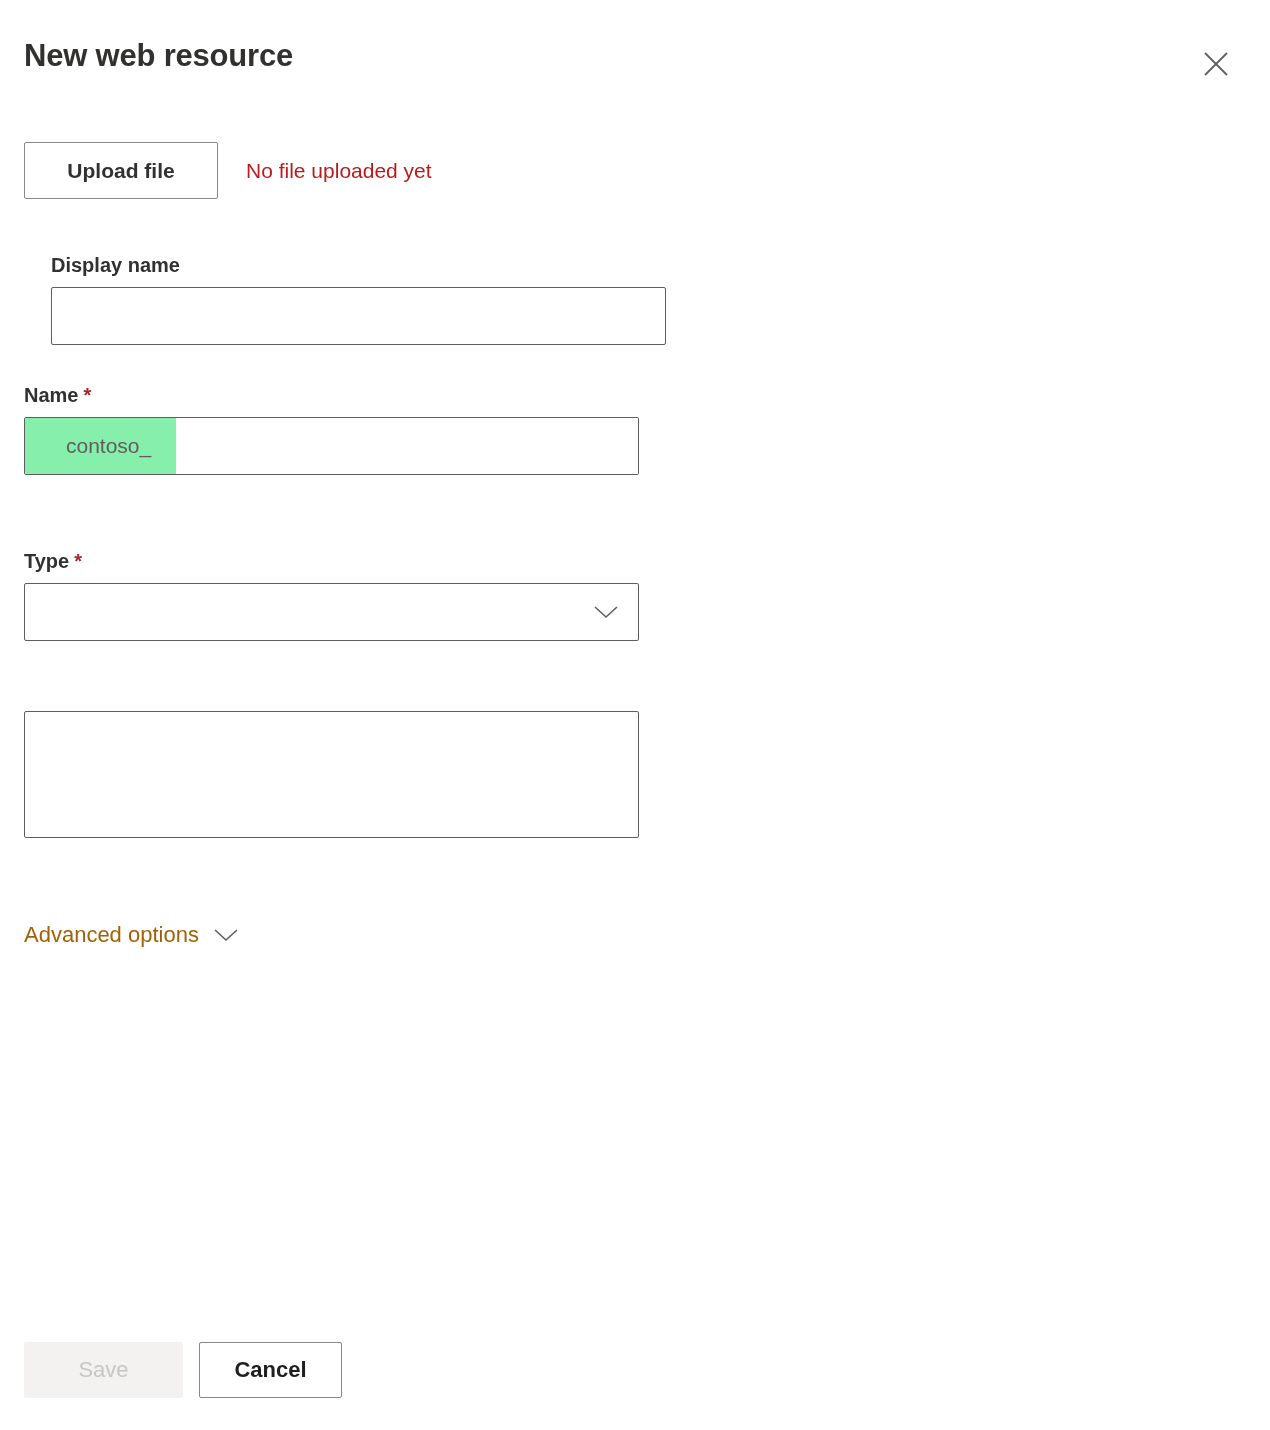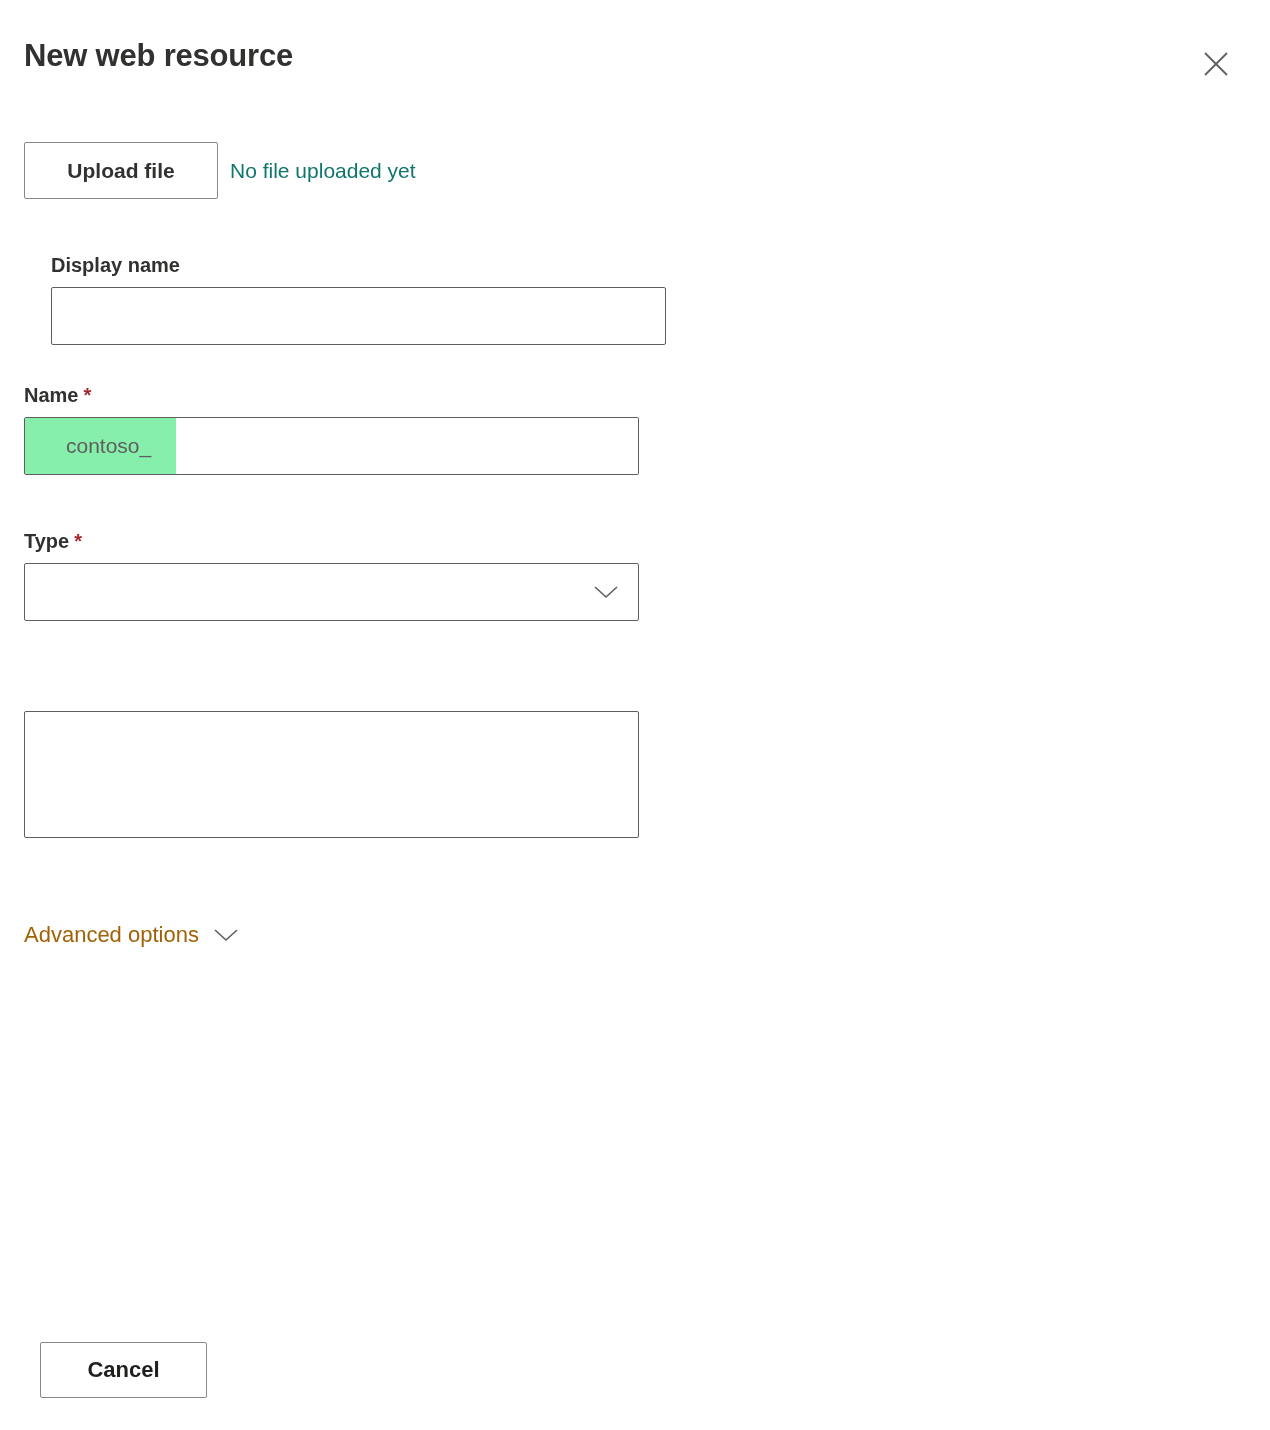--- a/index.html
+++ b/index.html
@@ -70,24 +70,24 @@
     font-size: 21px;
     font-weight: 600;
     color: #323130;
     cursor: pointer;
     display: flex;
     align-items: center;
     justify-content: center;
     padding: 0;
   }
   .upload-status {
-    margin-left: 12px;
+    margin-left: 28px;
     font-size: 21px;
     font-weight: 400;
-    color: #0f766e;
+    color: #b91c1c;
     white-space: nowrap;
   }
 
   
   .field {
     position: absolute;
     left: 24px;
     width: 615px;
   }
   .field-label {
@@ -114,21 +114,21 @@
     font-family: "Liberation Sans", sans-serif;
     font-size: 21px;
     color: #323130;
     padding: 0 12px;
     outline: none;
   }
 
   
   #field-display-name { top: 252px; margin-left: 27px; }
   #field-name         { top: 382px; }
-  #field-type         { top: 528px; }
+  #field-type         { top: 548px; }
   #field-description  { top: 711px; }
 
   
   .prefixed-input {
     display: flex;
     box-sizing: border-box;
     width: 615px;
     height: 58px;
     border: 1px solid #605e5c;
     border-radius: 2px;
@@ -249,21 +249,21 @@
     font-weight: 400;
     color: #c8c6c4;
     cursor: default;
     display: flex;
     align-items: center;
     justify-content: center;
     padding: 0;
   }
   .cancel-button {
     margin-left: 16px;
-    width: 167px;
+    width: 143px;
     height: 56px;
     box-sizing: border-box;
     background: #ffffff;
     border: 1px solid #8a8886;
     border-radius: 2px;
     font-family: "Liberation Sans", sans-serif;
     font-size: 22px;
     font-weight: 600;
     color: #201f1e;
     cursor: pointer;
@@ -325,14 +325,15 @@
 <button class="advanced-options">
   <span class="advanced-options-label">Advanced options</span>
   <span class="advanced-options-chevron">
     <svg width="26" height="15" viewBox="0 0 26 15" aria-hidden="true">
       <polyline points="2,2 13,12 24,2" fill="none" stroke="#605e5c" stroke-width="1.6"></polyline>
     </svg>
   </span>
 </button>
 
 <div class="footer">
+  <button class="save-button">Save</button>
   <button class="cancel-button">Cancel</button>
 </div>
 
 </body></html>

